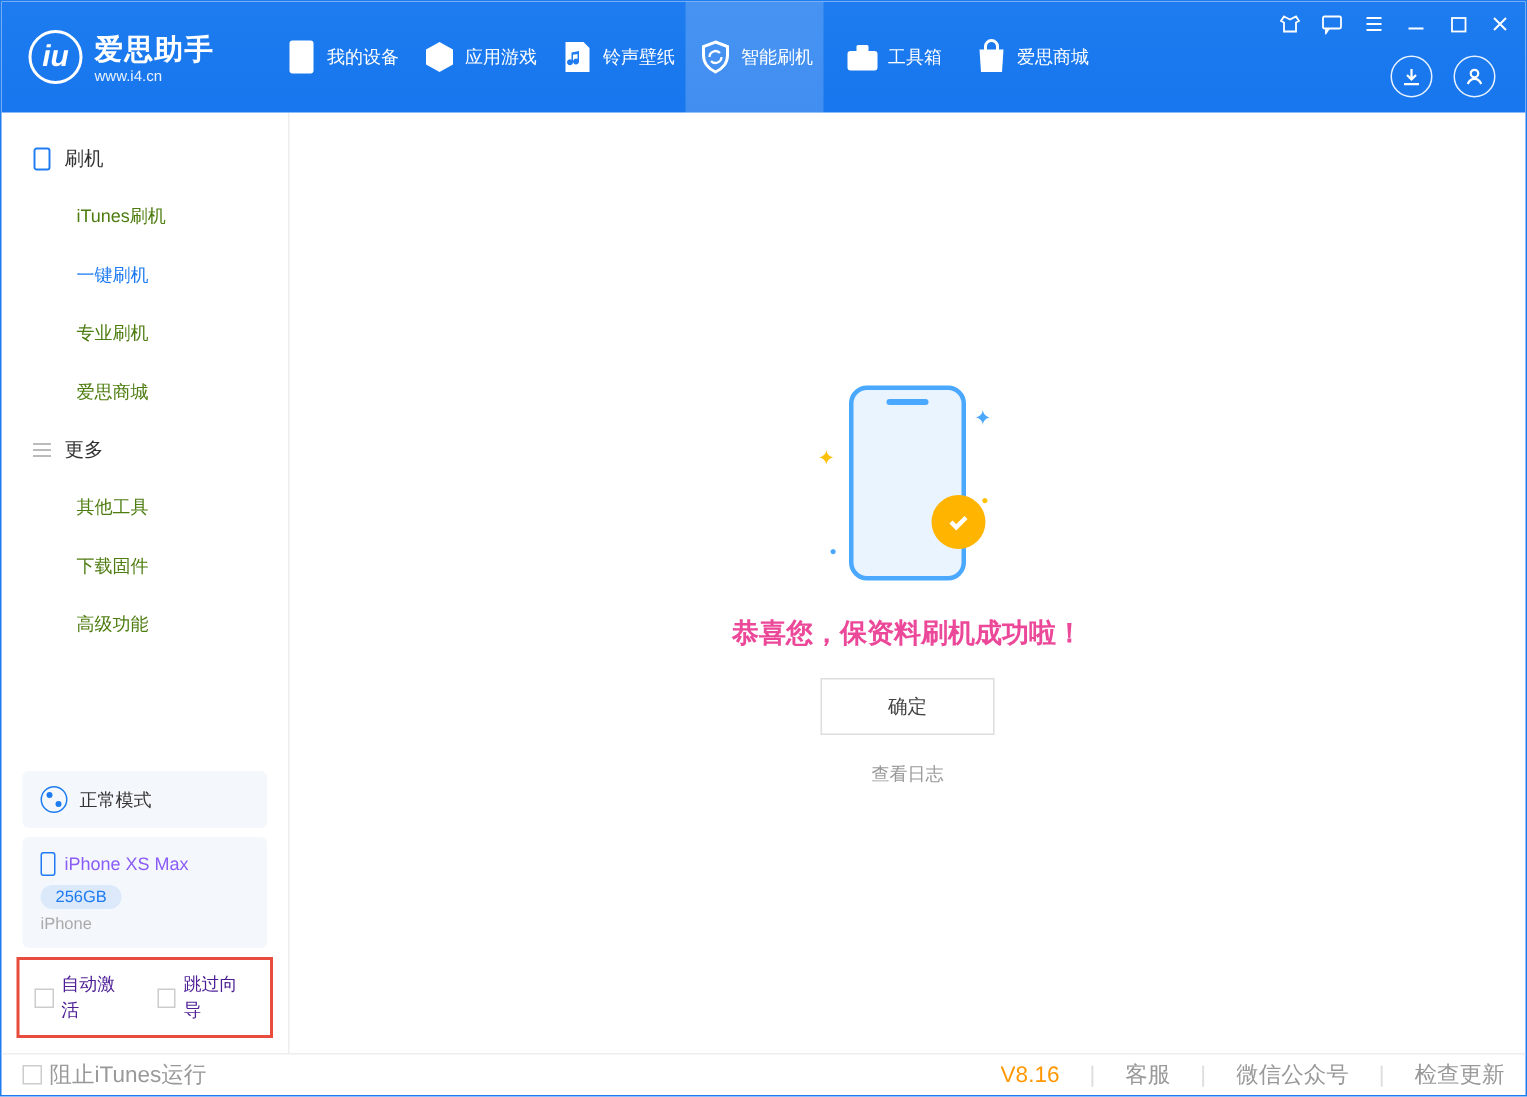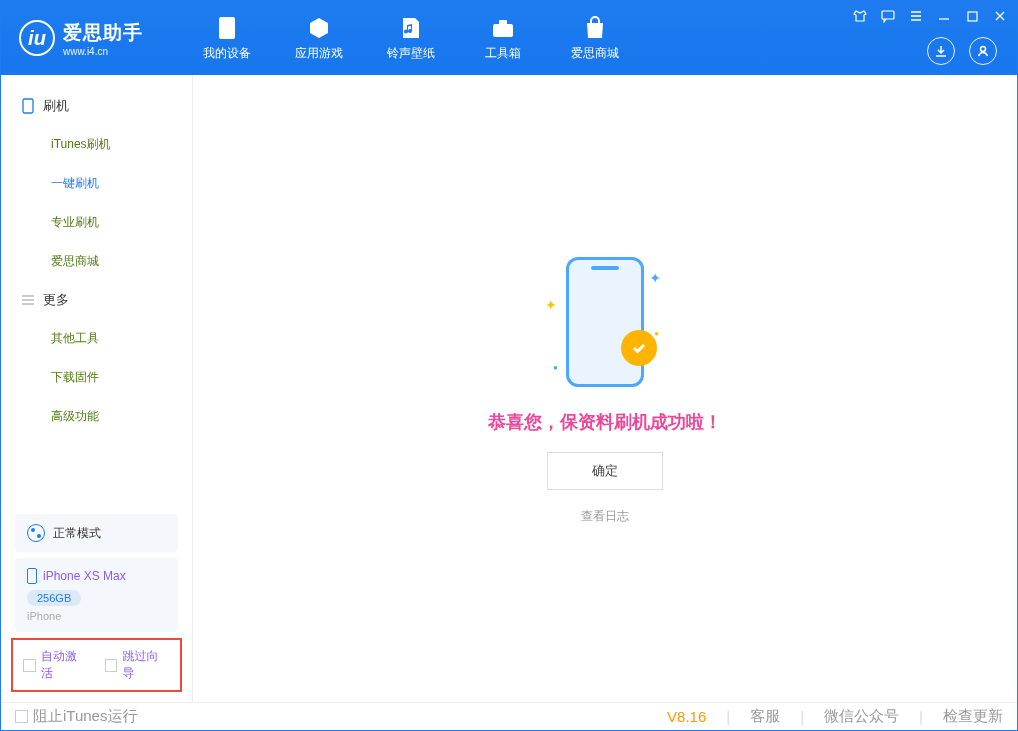--- a/index.html
+++ b/index.html
@@ -7,21 +7,21 @@
 
 
 .header { height: 74px; background: linear-gradient(to bottom, #1e7cf0, #1876ee); display: flex; align-items: center; color: #fff; position: relative; }
 .logo { display: flex; align-items: center; padding: 0 18px; }
 .logo-icon { width: 36px; height: 36px; border: 2px solid #fff; border-radius: 50%; display: flex; align-items: center; justify-content: center; font-weight: bold; font-size: 20px; margin-right: 8px; font-style: italic; }
 .logo-text { display: flex; flex-direction: column; }
 .logo-title { font-size: 19px; font-weight: bold; letter-spacing: 1px; }
 .logo-sub { font-size: 10px; opacity: 0.9; }
 
 .nav-tabs { display: flex; height: 100%; margin-left: 20px; }
-.nav-tab { width: 92px; display: flex; flex-direction: column; align-items: center; justify-content: center; cursor: pointer; font-size: 12px; gap: 4px; }
+.nav-tab { width: 92px; display: flex; flex-direction: row; align-items: center; justify-content: center; cursor: pointer; font-size: 12px; gap: 4px; }
 .nav-tab.active { background: rgba(255,255,255,0.18); }
 .nav-tab .icon { width: 26px; height: 26px; display: flex; align-items: center; justify-content: center; }
 .nav-tab svg { fill: #fff; }
 
 .window-controls { position: absolute; right: 8px; top: 6px; display: flex; gap: 10px; align-items: center; }
 .window-controls .wc { width: 18px; height: 18px; display: flex; align-items: center; justify-content: center; cursor: pointer; color: #fff; font-size: 14px; }
 .header-actions { position: absolute; right: 20px; bottom: 10px; display: flex; gap: 14px; }
 .header-actions .ha { width: 28px; height: 28px; border: 1.5px solid rgba(255,255,255,0.9); border-radius: 50%; display: flex; align-items: center; justify-content: center; cursor: pointer; }
 .header-actions svg { stroke: #fff; fill: none; }
 
@@ -38,21 +38,21 @@
 .mode-card { display: flex; align-items: center; gap: 8px; color: #333; }
 .mode-icon { width: 18px; height: 18px; border: 1.5px solid #1e7cf0; border-radius: 50%; position: relative; }
 .mode-icon::before, .mode-icon::after { content: ''; position: absolute; width: 4px; height: 4px; background: #1e7cf0; border-radius: 50%; }
 .mode-icon::before { top: 3px; left: 3px; }
 .mode-icon::after { bottom: 3px; right: 3px; }
 .device-card .dname { color: #8b5cf6; font-weight: 500; display: flex; align-items: center; gap: 6px; }
 .device-card .dbadge { display: inline-block; background: #dce9fa; color: #1e7cf0; padding: 2px 10px; border-radius: 10px; font-size: 11px; margin-top: 6px; }
 .device-card .dtype { color: #aaa; font-size: 11px; margin-top: 4px; }
 .phone-mini { width: 10px; height: 16px; border: 1.5px solid #1e7cf0; border-radius: 2px; }
 
-.checkbox-row { border: 2px solid #e74c3c; margin: 6px 10px 10px 10px; padding: 8px 10px; display: flex; gap: 16px; font-size: 12px; color: #8b5cf6; }
+.checkbox-row { border: 2px solid #e74c3c; margin: 6px 10px 10px 10px; padding: 8px 10px; display: flex; gap: 16px; font-size: 12px; color: #4c1d95; }
 .cb { display: flex; align-items: center; gap: 5px; cursor: pointer; }
 .cb-box { width: 13px; height: 13px; border: 1px solid #ccc; }
 
 
 .main { flex: 1; display: flex; flex-direction: column; align-items: center; justify-content: center; gap: 18px; }
 .success-illustration { width: 140px; height: 140px; position: relative; display: flex; align-items: center; justify-content: center; }
 .phone-outline { width: 78px; height: 130px; border: 3px solid #4aa8ff; border-radius: 12px; background: #eaf4ff; position: relative; }
 .phone-outline::before { content: ''; position: absolute; top: 6px; left: 50%; transform: translateX(-50%); width: 28px; height: 4px; background: #4aa8ff; border-radius: 2px; }
 .check-badge { position: absolute; right: 18px; bottom: 26px; width: 36px; height: 36px; background: #ffb400; border-radius: 50%; display: flex; align-items: center; justify-content: center; }
 .check-badge svg { stroke: #fff; stroke-width: 3; fill: none; }
@@ -104,20 +104,29 @@
       <span>应用游戏</span>
     </div>
     <div class="nav-tab">
       <div class="icon">
           <svg width="20" height="24" viewBox="0 0 20 24">
             <path d="M2 2h12l4 4v16H2z" fill="#fff"></path>
             <path d="M11 8v7a2 2 0 11-1-1.7V10l-3 .5v5a2 2 0 11-1-1.7V9z" fill="#1e7cf0"></path>
           </svg>
         </div>
       <span>铃声壁纸</span>
+    </div>
+    <div class="nav-tab active">
+      <div class="icon">
+          <svg width="24" height="24" viewBox="0 0 24 24">
+            <path d="M12 2l8 3v6c0 5-3.5 9-8 11-4.5-2-8-6-8-11V5z" fill="none" stroke="#fff" stroke-width="2"></path>
+            <path d="M8 12a4 4 0 017-2.6M16 12a4 4 0 01-7 2.6" fill="none" stroke="#fff" stroke-width="1.5"></path>
+          </svg>
+        </div>
+      <span>智能刷机</span>
     </div>
     <div class="nav-tab">
       <div class="icon">
           <svg width="24" height="22" viewBox="0 0 24 22">
             <rect x="2" y="7" width="20" height="13" rx="2" fill="#fff"></rect>
             <rect x="8" y="3" width="8" height="5" rx="1" fill="#fff"></rect>
           </svg>
         </div>
       <span>工具箱</span>
     </div>

